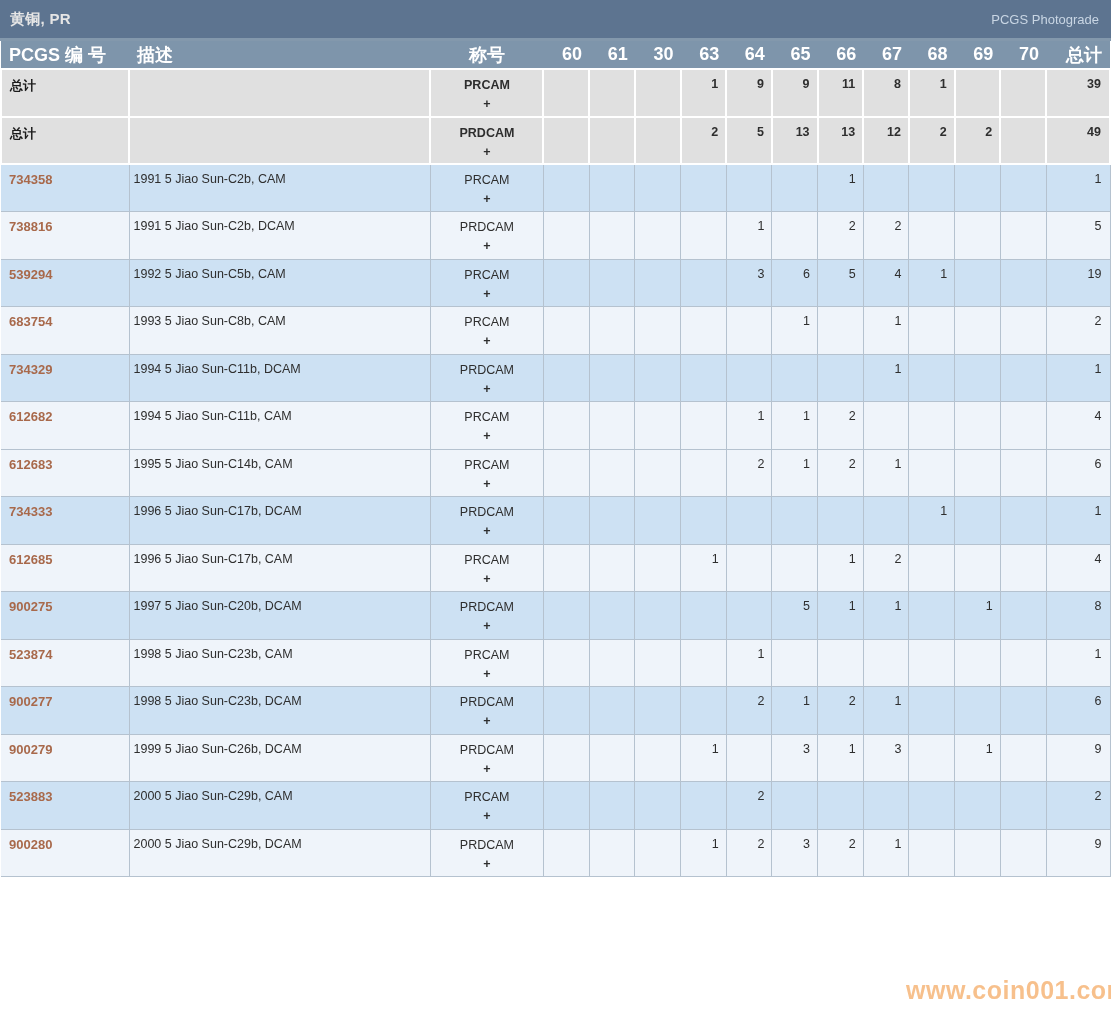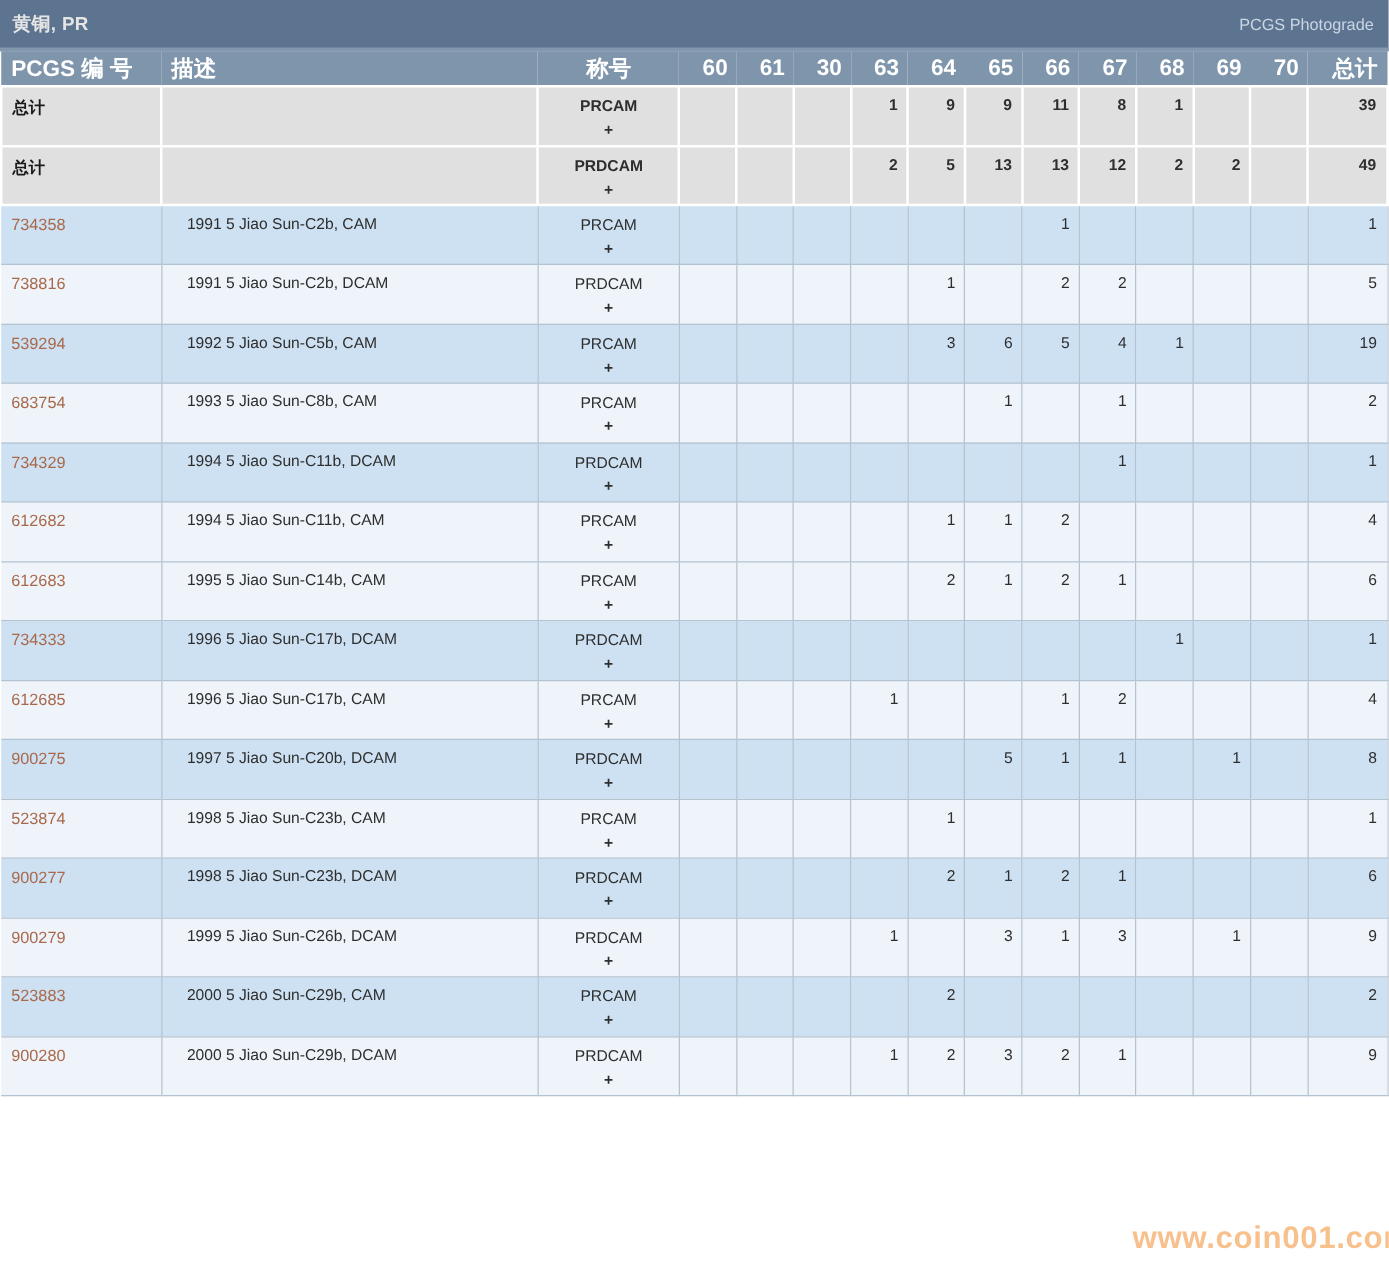--- a/index.html
+++ b/index.html
@@ -40,24 +40,24 @@
   tbody tr{height:47.5px;}
   tbody td{vertical-align:top;padding-top:7px;}
   tr.total-row td{
     background:var(--total-row-bg);border:2px solid var(--white-border);
     font-weight:bold;
   }
   tr.data-row td{border:1px solid var(--grid-border);}
   tr.data-row td:first-child{border-left:none;}
   tr.data-row.odd td{background:var(--row-blue);}
   tr.data-row.even td{background:var(--row-light);}
-  td.c-pcgs{text-align:left;padding-left:8px;}
+  td.c-pcgs{text-align:left;padding-left:8px;font-weight:bold;}
   td.c-pcgs .pcgs-link{color:var(--link-color);font-size:13px;cursor:pointer;text-decoration:none;}
   tr.total-row td.c-pcgs{color:#1a1a1a;font-size:13px;}
-  td.c-desc{text-align:left;padding-left:20px;}
+  td.c-desc{text-align:left;padding-left:4px;}
   td.c-desig{text-align:center;line-height:19px;padding-top:6px;}
   td.c-desig .plus{font-weight:bold;}
   td.c-grade{text-align:right;padding-right:7px;}
   td.c-total{text-align:right;padding-right:8px;}
   .watermark{
     position:absolute;left:906px;top:976px;
     font-size:25px;font-weight:bold;letter-spacing:.5px;
     color:var(--watermark-color);opacity:.88;pointer-events:none;white-space:nowrap;
   }
 </style>

